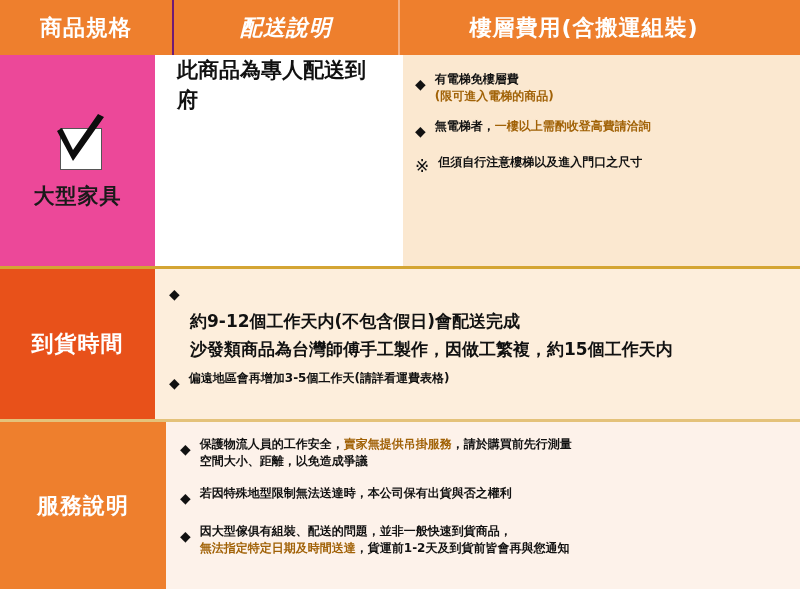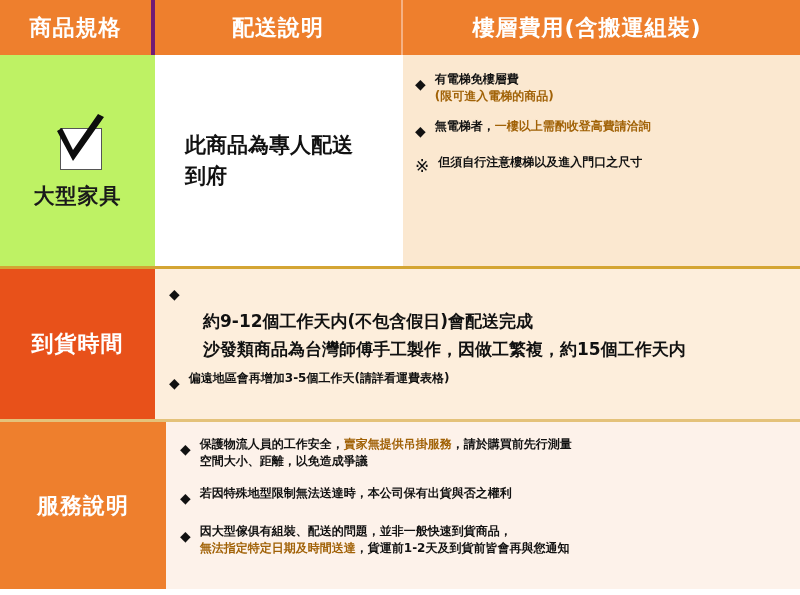--- a/index.html
+++ b/index.html
@@ -31,35 +31,35 @@
   .hdr-cell {
     display: flex;
     align-items: center;
     justify-content: center;
     color: #ffffff;
     font-weight: bold;
     font-size: 22px;
     letter-spacing: 1px;
     box-sizing: border-box;
   }
-  .hdr-spec   { width: 155px; border-right: 4px solid #701a75; }
-  .hdr-deliv  { width: 248px; border-right: 2px solid #F5B183; }
+  .hdr-spec   { width: 174px; border-right: 2px solid #701a75; }
+  .hdr-deliv  { width: 226px; border-right: 2px solid #F5B183; font-style: italic; }
   .hdr-floor  { width: 368px; }
 
   
   .row1 {
     display: flex;
     height: 214px;
     width: 800px;
     border-bottom: 3px solid #D4A533;
     box-sizing: border-box;
   }
   .r1-left {
     width: 155px;
-    background: #bef264;
+    background: #ec4899;
     display: flex;
     flex-direction: column;
     align-items: center;
     justify-content: center;
     box-sizing: border-box;
   }
   .check-icon { position: relative; width: 64px; height: 62px; margin-bottom: 8px; }
   .check-box-sq {
     position: absolute; left: 14px; top: 16px;
     width: 42px; height: 42px;
@@ -69,22 +69,22 @@
   .check-mark {
     position: absolute; left: 0; top: 0; width: 64px; height: 62px;
   }
   .r1-left-label {
     font-size: 21px; font-weight: bold; color: #1a1a1a; letter-spacing: 1px;
   }
   .r1-mid {
     width: 248px;
     background: #ffffff;
     display: flex;
-    align-items: center;
-    padding: 0 30px;
+    align-items: flex-start;
+    padding: 0 22px;
     box-sizing: border-box;
   }
   .r1-mid-text {
     font-size: 21px; font-weight: bold; color: #111; line-height: 1.45;
   }
   .r1-right {
     width: 397px;
     background: #FBE8D0;
     padding: 16px 10px 10px 12px;
     box-sizing: border-box;
@@ -133,21 +133,21 @@
     color: #ffffff; font-size: 22px; font-weight: bold; letter-spacing: 1px;
   }
   .r2-right {
     width: 645px;
     background: #FDEEDC;
     padding: 12px 10px 8px 14px;
     box-sizing: border-box;
   }
   .sub-line {
     font-size: 17px; font-weight: bold; color: #111;
-    line-height: 1.5; margin-left: 34px; margin-top: 2px;
+    line-height: 1.5; margin-left: 21px; margin-top: 2px;
   }
   .r2-right .bullet-item { margin-bottom: 4px; }
 
   
   .row3 {
     display: flex;
     height: 167px;
     width: 800px;
     box-sizing: border-box;
   }

